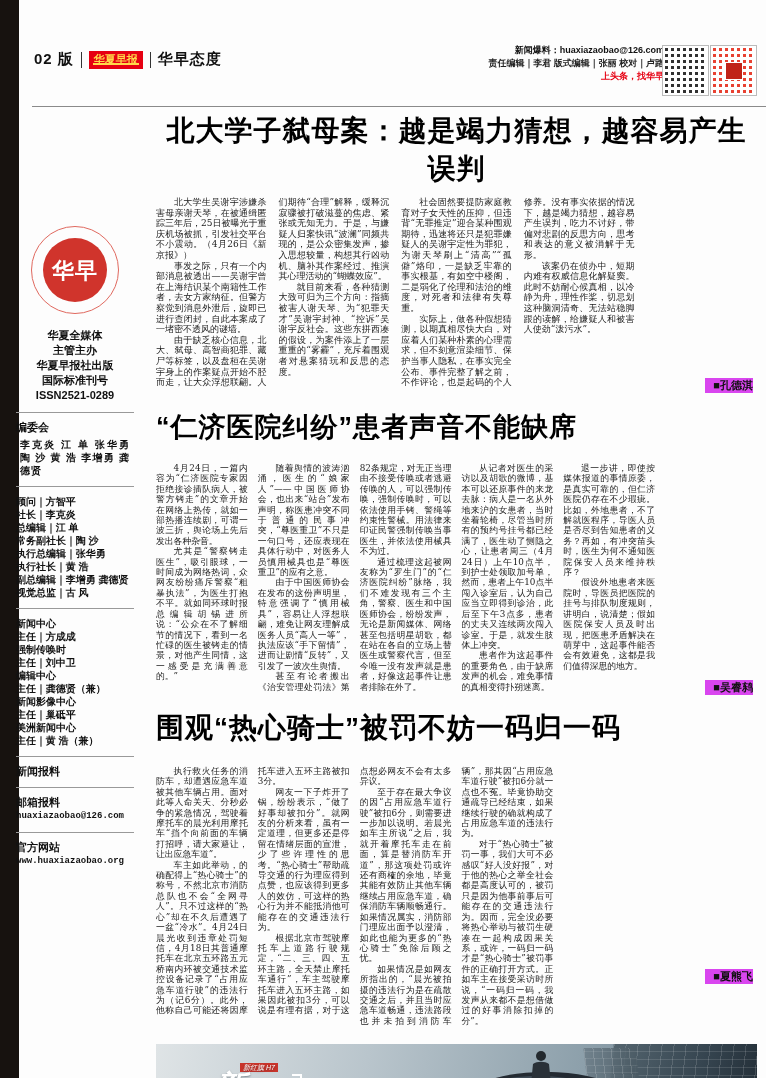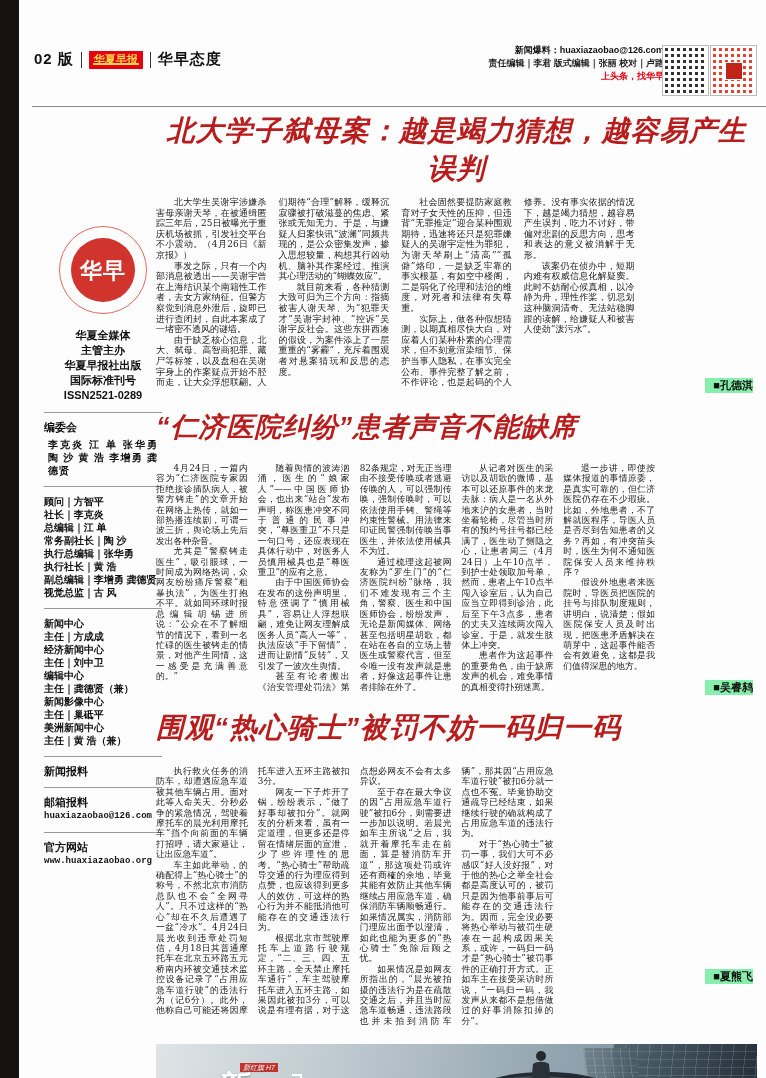--- a/index.html
+++ b/index.html
@@ -28,48 +28,48 @@
       repeating-linear-gradient(90deg,#1a1a1a 0 3px,#fff 3px 6px);
       background-blend-mode:screen;border:2px solid #fff;outline:1px solid #bbb;position:relative;}
   .qr.red{background:
       repeating-linear-gradient(0deg,#b3231a 0 3px,#fff 3px 6px),
       repeating-linear-gradient(90deg,#b3231a 0 3px,#fff 3px 6px);
       background-blend-mode:screen;}
   .qr .c{position:absolute;left:12px;top:14px;width:16px;height:16px;background:#c02318;border:1px solid #fff;}
   .toprule{position:absolute;left:32px;top:106px;right:0;border-top:1px solid #8a8a8a;}
 
   
-  .sidebar{position:absolute;left:44px;top:118px;width:118px;font-size:10px;line-height:13px;}
+  .sidebar{position:absolute;left:16px;top:118px;width:118px;font-size:10px;line-height:13px;}
   .seal-wrap{margin:108px auto 14px;width:86px;height:86px;border:1px solid #e0695f;border-radius:50%;
       display:flex;align-items:center;justify-content:center;}
   .seal{width:64px;height:64px;border-radius:50%;background:#d0342c;color:#fff;display:flex;
       align-items:center;justify-content:center;font-size:22px;font-weight:bold;
       font-family:"Liberation Serif",serif;letter-spacing:1px;}
   .pub{ text-align:center;font-weight:bold;font-size:11px;line-height:15px;}
   .sb-div{border-top:1px solid #999;margin:9px 0 8px;}
   .sb-label{font-weight:bold;font-size:11px;margin:4px 0 1px;}
   .sb-names{font-weight:bold;text-align:justify;margin:4px;letter-spacing:1px;}
   .sb-list p{margin:0;font-weight:bold;white-space:normal;}
   .sb-mono{font-size:9px;font-weight:bold;font-family:"Liberation Mono",monospace;letter-spacing:0;}
   .sb-contact p{margin:0;font-weight:bold;}
 
   
   .main{position:absolute;left:156px;top:110px;width:601px;}
-  .headline{font-weight:bold;color:#b91c1c;margin:0;
-      font-family:"Liberation Sans",sans-serif;letter-spacing:1px;font-style:italic;}
+  .headline{font-weight:bold;color:#000000;margin:0;
+      font-family:"Liberation Sans",sans-serif;letter-spacing:1px;}
   .h-a1{font-size:28px;text-align:center;margin:2px 0 9px;}
   .h-a2{font-size:27px;margin:14px 0 18px;}
   .h-a3{font-size:28px;margin:10px 0 19px;}
   .art-body{position:relative;overflow:hidden;column-fill:auto;
       font-family:"DejaVu Serif",serif;text-align:justify;color:#1a1a1a;}
   .art-body p{margin:0;text-indent:2em;}
   .body-a1{height:198px;column-count:5;column-gap:12px;font-size:9px;line-height:10.6px;}
   .body-a2{height:236px;column-count:6;column-gap:10px;font-size:8.8px;line-height:10.4px;}
   .body-a3{height:270px;column-count:6;column-gap:10px;font-size:8.8px;line-height:10.4px;}
-  .byline{position:absolute;right:4px;background:#86efac;padding-left:8px;
+  .byline{position:absolute;right:4px;background:#d946ef;padding-left:8px;
       font-weight:bold;font-size:11px;font-family:"Liberation Sans",sans-serif;}
   .byline.b1{bottom:0;}
   .byline.b2{bottom:2px;}
   .byline.b3{bottom:50px;}
 
   
   .ad{margin-top:8px;height:64px;position:relative;overflow:hidden;
       background:linear-gradient(100deg,#dfe4e6 0%,#b9c5cc 35%,#8da0ab 70%,#6c7e8a 100%);}
   .ad:after{content:"";position:absolute;left:0;right:0;bottom:0;height:9px;background:rgba(38,48,58,.38);}
   .ad-text{position:absolute;left:58px;top:12px;color:#fff;z-index:3;text-shadow:0 1px 2px rgba(40,55,65,.5);}
@@ -144,21 +144,21 @@
       <p>常务副社长｜陶 沙</p>
       <p>执行总编辑｜张华勇</p>
       <p>执行社长｜黄 浩</p>
       <p>副总编辑｜李增勇 龚德贤</p>
       <p>视觉总监｜古 风</p>
     </div>
   <div class="sb-div"></div>
   <div class="sb-list">
       <p>新闻中心</p>
       <p>主任｜方成成</p>
-      <p>经济新闻中心</p>
+      <p>强制传唤时</p>
       <p>主任｜刘中卫</p>
       <p>编辑中心</p>
       <p>主任｜龚德贤（兼）</p>
       <p>新闻影像中心</p>
       <p>主任｜巢砥平</p>
       <p>美洲新闻中心</p>
       <p>主任｜黄 浩（兼）</p>
     </div>
   <div class="sb-div"></div>
   <div class="sb-label">新闻报料</div>

